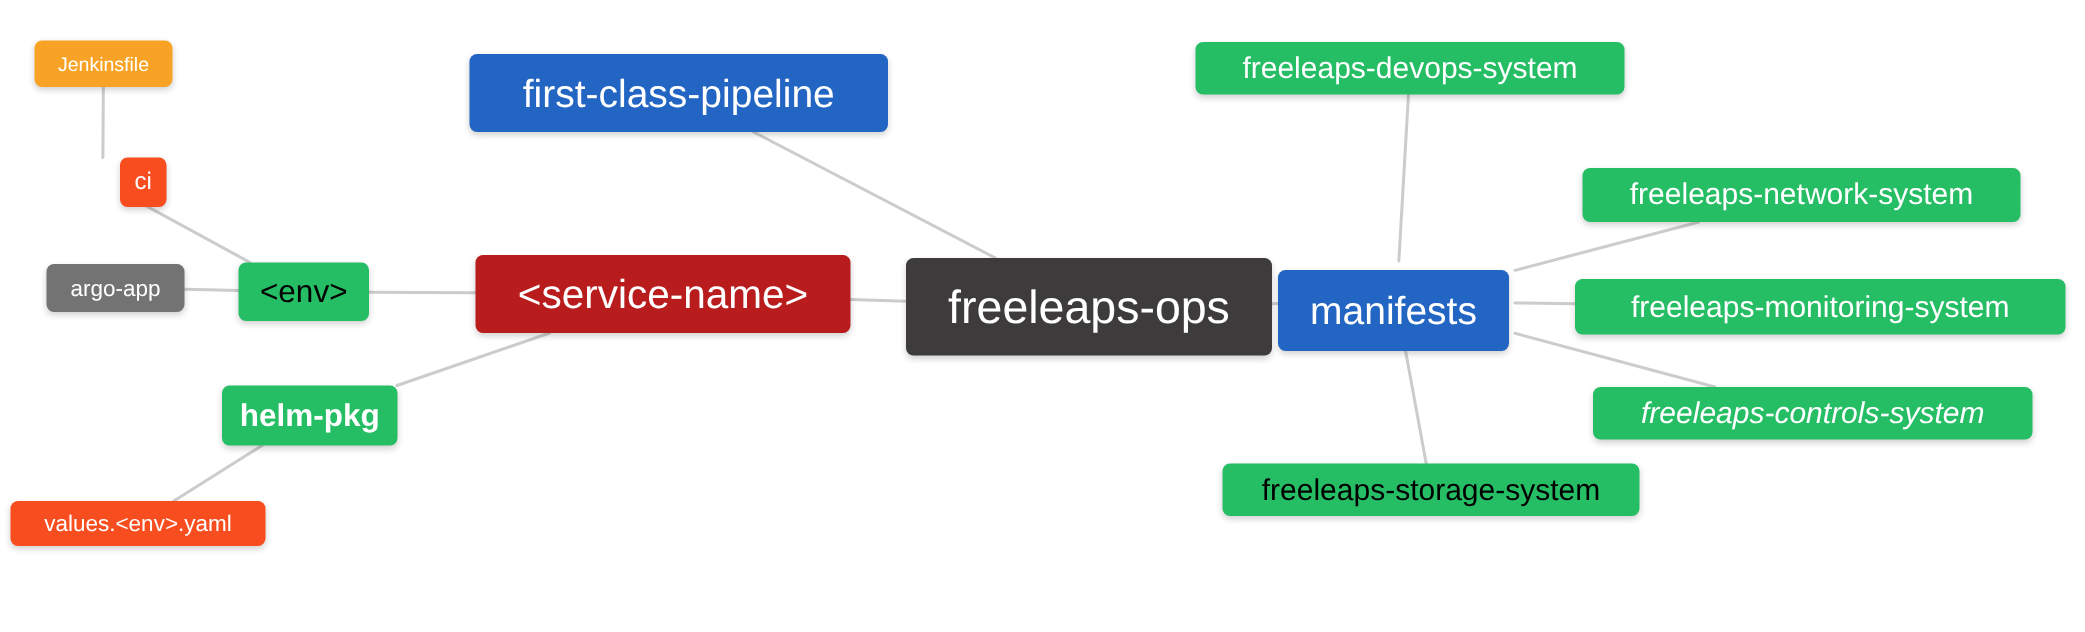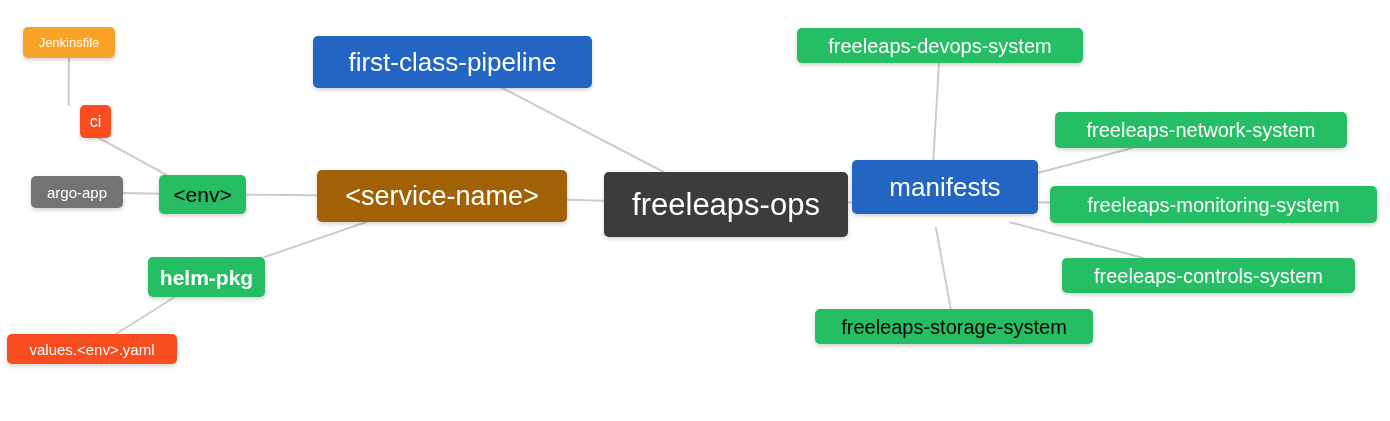--- a/index.html
+++ b/index.html
@@ -57,26 +57,26 @@
       <line x1="567" y1="199.7411971830986" x2="604" y2="200.84859154929578" stroke="#cccccc" stroke-width="2" stroke-linecap="round"></line>
       <line x1="848" y1="202.4170731707317" x2="852" y2="202.34878048780487" stroke="#cccccc" stroke-width="2" stroke-linecap="round"></line>
       <line x1="932.5627009646303" y1="174" x2="938.9871382636655" y2="63" stroke="#cccccc" stroke-width="2" stroke-linecap="round"></line>
       <line x1="1010" y1="180.22592592592594" x2="1132.5492957746478" y2="148" stroke="#cccccc" stroke-width="2" stroke-linecap="round"></line>
       <line x1="1010" y1="201.9787610619469" x2="1050" y2="202.47433628318583" stroke="#cccccc" stroke-width="2" stroke-linecap="round"></line>
       <line x1="1010" y1="222.209009009009" x2="1143.3154362416108" y2="258" stroke="#cccccc" stroke-width="2" stroke-linecap="round"></line>
       <line x1="935.9482071713147" y1="228" x2="950.792828685259" y2="309" stroke="#cccccc" stroke-width="2" stroke-linecap="round"></line>
     </svg>
 <div class="node" style="left: 604px; top: 172px; width: 244px; height: 65px; background: rgb(61, 59, 59); color: rgb(255, 255, 255); font-size: 31px;">freeleaps-ops</div>
     <div class="node" style="left: 313px; top: 36px; width: 279px; height: 52px; background: rgb(34, 101, 194); color: rgb(255, 255, 255); font-size: 26px;">first-class-pipeline</div>
-    <div class="node" style="left: 317px; top: 170px; width: 250px; height: 52px; background: #a16207; color: rgb(255, 255, 255); font-size: 27px;">&lt;service-name&gt;</div>
-    <div class="node" style="left: 852px; top: 160px; width: 186px; height: 54px; background: rgb(34, 101, 194); color: rgb(255, 255, 255); font-size: 26px;">manifests</div>
+    <div class="node" style="left: 317px; top: 170px; width: 250px; height: 52px; background: #b91c1c; color: rgb(255, 255, 255); font-size: 27px;">&lt;service-name&gt;</div>
+    <div class="node" style="left: 852px; top: 180px; width: 154px; height: 54px; background: rgb(34, 101, 194); color: rgb(255, 255, 255); font-size: 26px;">manifests</div>
     <div class="node" style="left: 159px; top: 175px; width: 87px; height: 39px; background: rgb(38, 190, 100); color: #000000; font-size: 21px;">&lt;env&gt;</div>
     <div class="node" style="left: 148px; top: 257px; width: 117px; height: 40px; background: rgb(38, 190, 100); color: rgb(255, 255, 255); font-size: 21px; font-weight: bold;">helm-pkg</div>
     <div class="node" style="left: 53px; top: 105px; width: 31px; height: 33px; background: rgb(248, 77, 31); color: rgb(255, 255, 255); font-size: 16px; margin-left: 27px;">ci</div>
     <div class="node" style="left: 31px; top: 176px; width: 92px; height: 32px; background: #737373; color: rgb(255, 255, 255); font-size: 15px;">argo-app</div>
     <div class="node" style="left: 7px; top: 334px; width: 170px; height: 30px; background: rgb(248, 77, 31); color: rgb(255, 255, 255); font-size: 15px;">values.&lt;env&gt;.yaml</div>
     <div class="node" style="left: 23px; top: 27px; width: 92px; height: 31px; background: rgb(249, 163, 38); color: rgb(255, 255, 255); font-size: 13px;">Jenkinsfile</div>
     <div class="node" style="left: 797px; top: 28px; width: 286px; height: 35px; background: rgb(38, 190, 100); color: rgb(255, 255, 255); font-size: 20px;">freeleaps-devops-system</div>
     <div class="node" style="left: 1055px; top: 112px; width: 292px; height: 36px; background: rgb(38, 190, 100); color: rgb(255, 255, 255); font-size: 20px;">freeleaps-network-system</div>
     <div class="node" style="left: 1050px; top: 186px; width: 327px; height: 37px; background: rgb(38, 190, 100); color: rgb(255, 255, 255); font-size: 20px;">freeleaps-monitoring-system</div>
-    <div class="node" style="left: 1062px; top: 258px; width: 293px; height: 35px; background: rgb(38, 190, 100); color: rgb(255, 255, 255); font-size: 20px;">freeleaps-controls-system</div>
+    <div class="node" style="left: 1062px; top: 258px; width: 293px; height: 35px; background: rgb(38, 190, 100); color: rgb(255, 255, 255); font-size: 20px; font-style: italic;">freeleaps-controls-system</div>
     <div class="node" style="left: 815px; top: 309px; width: 278px; height: 35px; background: rgb(38, 190, 100); color: #000000; font-size: 20px;">freeleaps-storage-system</div>
   </div>
 
 </body></html>

